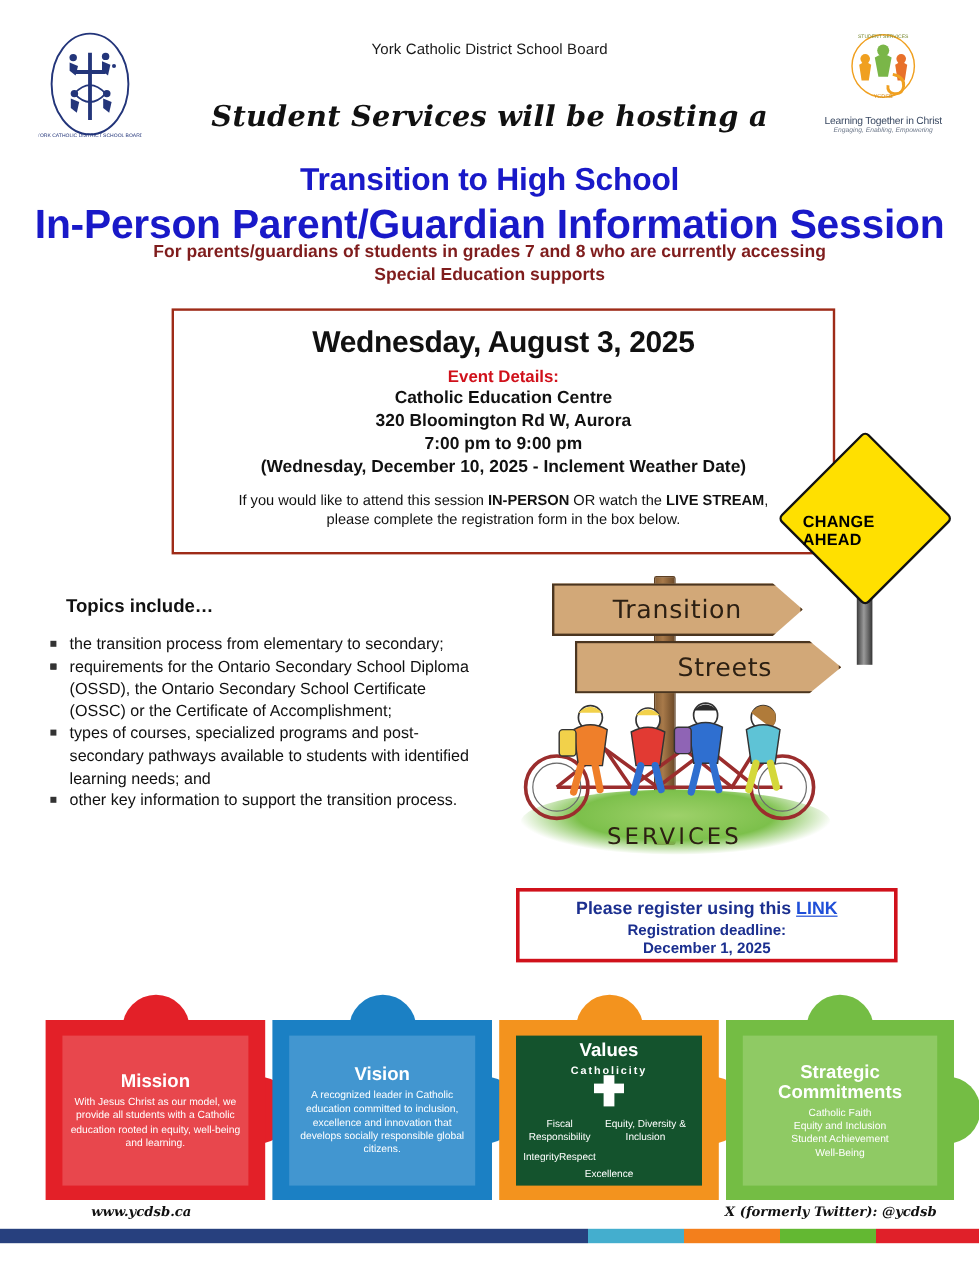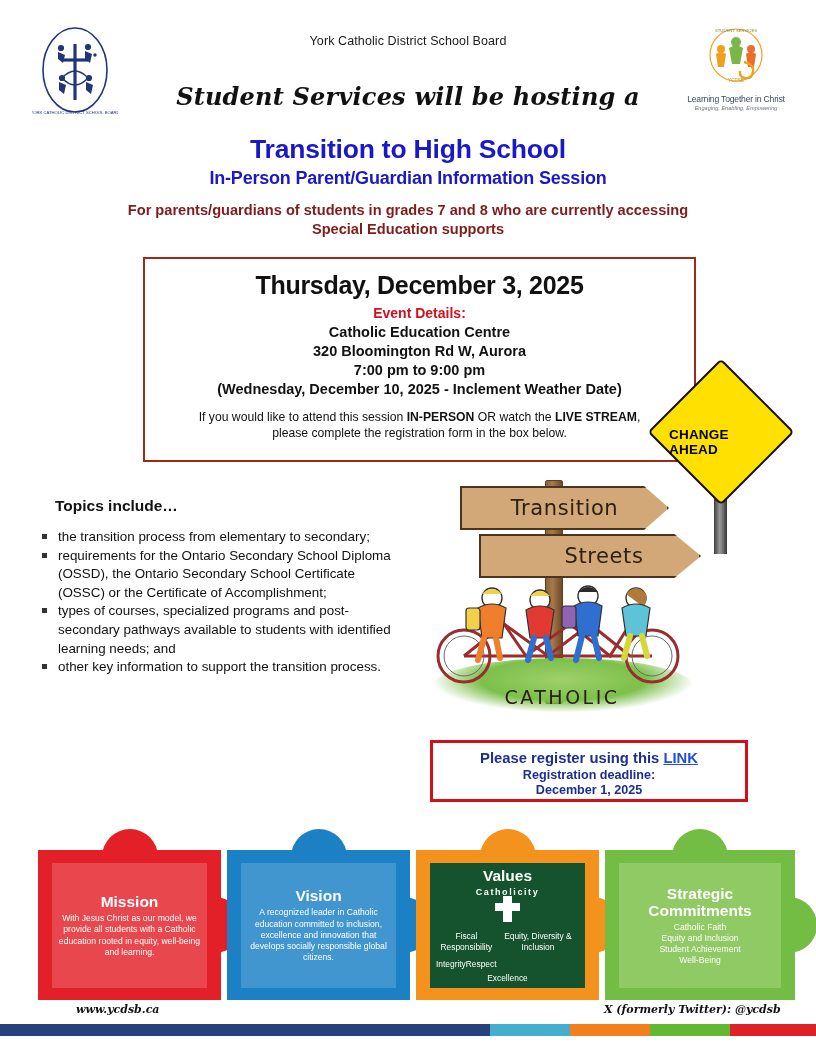--- a/index.html
+++ b/index.html
@@ -24,21 +24,21 @@
     position:absolute;left:0;right:0;top:82px;text-align:center;
     font-family:"DejaVu Serif","Liberation Serif",serif;
     font-style:italic;font-size:24px;font-weight:600;color:#111;
     letter-spacing:.2px;
   }
   .title1,.title2{
     position:absolute;left:0;right:0;text-align:center;
     color:#1919c8;font-weight:bold;letter-spacing:-.2px;
   }
   .title1{top:134px;font-size:26.5px;}
-  .title2{top:168px;font-size:18px;}
+  .title2{top:168px;font-size:34px;}
   .subtitle{
     position:absolute;left:120px;right:120px;top:201px;text-align:center;
     color:#7f1d1d;font-weight:bold;font-size:14.6px;line-height:19px;
   }
 
   
   .details-box{
     position:absolute;left:143px;top:257px;width:553px;height:205px;
     border:2.5px solid #9e2b18;box-sizing:border-box;background:#fff;
   }
@@ -193,21 +193,21 @@
     <div class="tagline1">Learning Together in Christ</div>
     <div class="tagline2">Engaging, Enabling, Empowering</div>
   </div>
 
   <div class="script-line">Student Services will be hosting a</div>
   <div class="title1">Transition to High School</div>
   <div class="title2">In-Person Parent/Guardian Information Session</div>
   <div class="subtitle">For parents/guardians of students in grades 7 and 8 who are currently accessing Special Education supports</div>
 
   <div class="details-box">
-    <div class="d-date">Thursday, December 3, 2025</div>
+    <div class="d-date">Wednesday, August 3, 2025</div>
     <div class="d-eventdetails">Event Details:</div>
     <div class="d-line">Catholic Education Centre</div>
     <div class="d-line">320 Bloomington Rd W, Aurora</div>
     <div class="d-line">7:00 pm to 9:00 pm</div>
     <div class="d-line">(Wednesday, December 10, 2025 - Inclement Weather Date)</div>
     <div class="d-note">
       <span>If you would like to attend this session </span><b>IN-PERSON</b><span> OR watch the </span><b>LIVE STREAM</b><span>,</span>
       <div>please complete the registration form in the box below.</div>
     </div>
   </div>
@@ -271,21 +271,21 @@
         <path d="M152 56 l-6 24 M164 56 l5 22" stroke="#2f6fd0" stroke-width="6" stroke-linecap="round"></path>
       </g>
 
       <g>
         <circle cx="206" cy="18" r="10" fill="#fff" stroke="#333" stroke-width="1.4"></circle>
         <path d="M196 14 q10 -12 20 0 q2 10 -4 12 z" fill="#b07b3a"></path>
         <path d="M192 28 q14 -8 28 0 l-4 28 h-20 z" fill="#5ec3d6" stroke="#333" stroke-width="1.2"></path>
         <path d="M200 56 l-6 22 M212 56 l5 20" stroke="#d4d83a" stroke-width="6" stroke-linecap="round"></path>
       </g>
     </svg>
-    <div class="challenge">CATHOLIC</div>
+    <div class="challenge">SERVICES</div>
   </div>
 
   <div class="reg-box">
     <div class="reg-line1">
       <span>Please register using this </span><a class="lnk" href="#">LINK</a>
     </div>
     <div class="reg-line2">
       <div>Registration deadline:</div>
       <div>December 1, 2025</div>
     </div>

